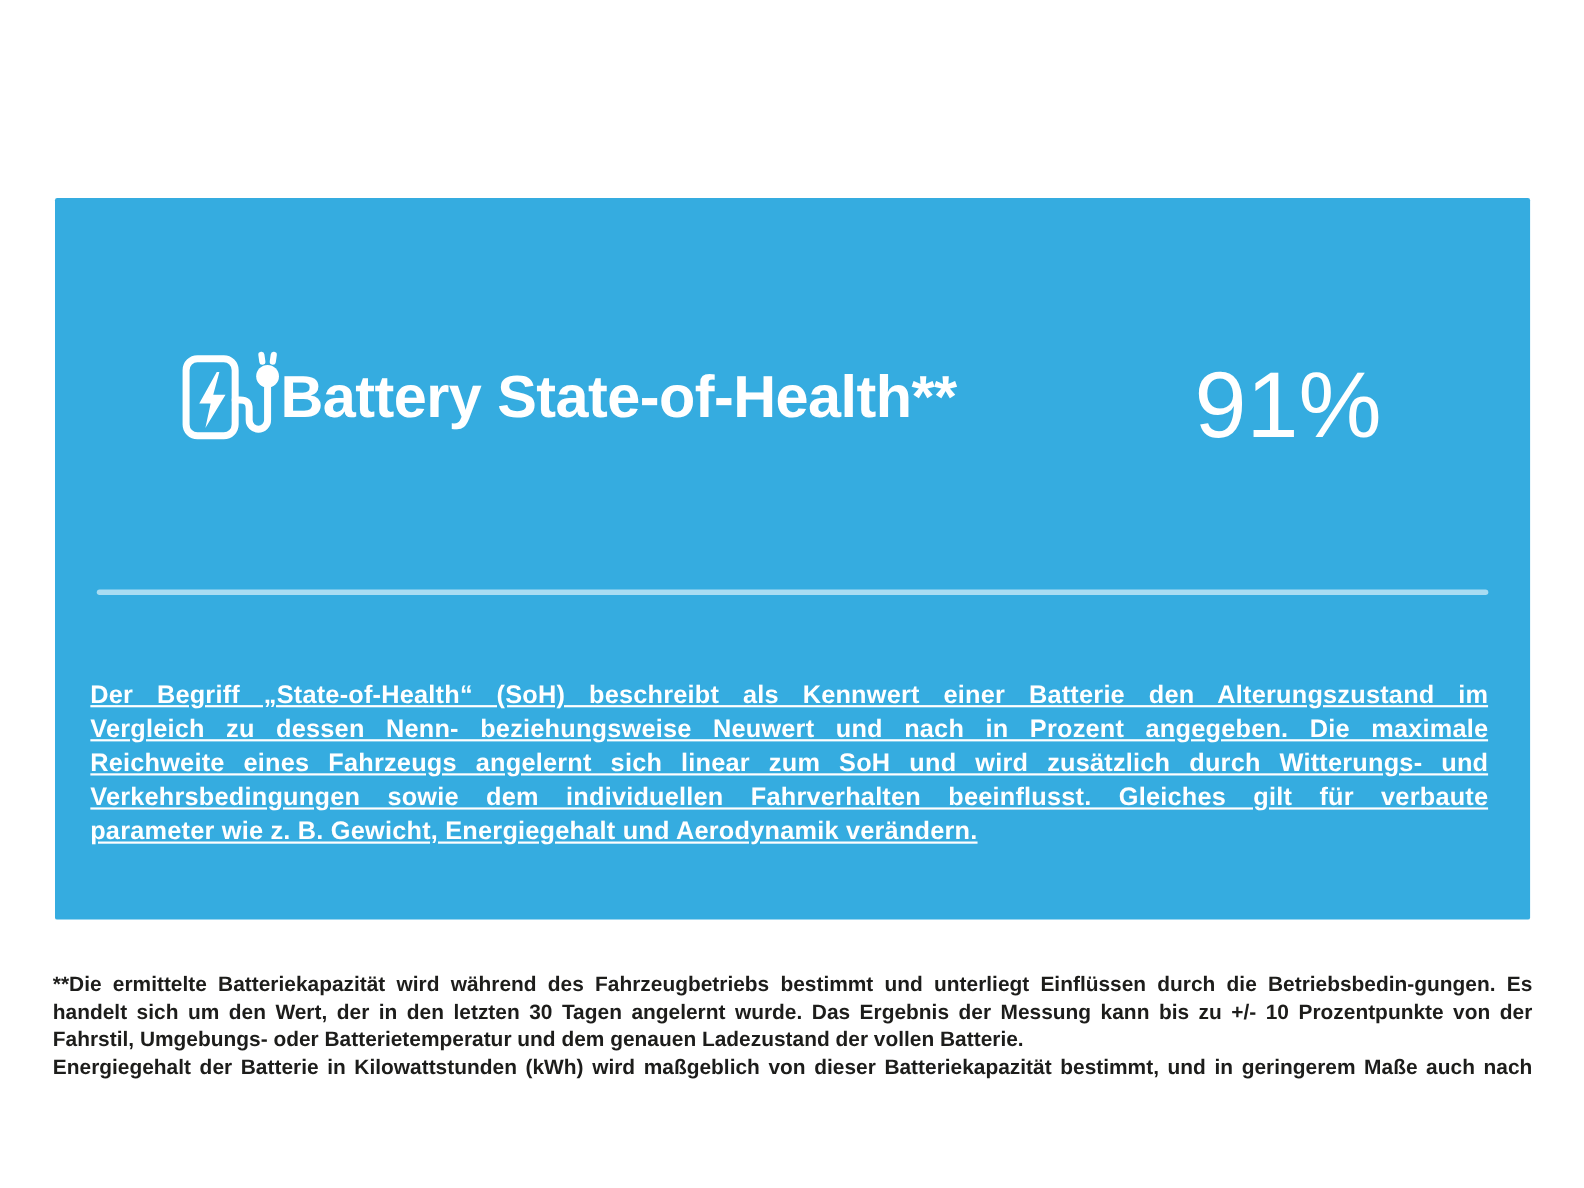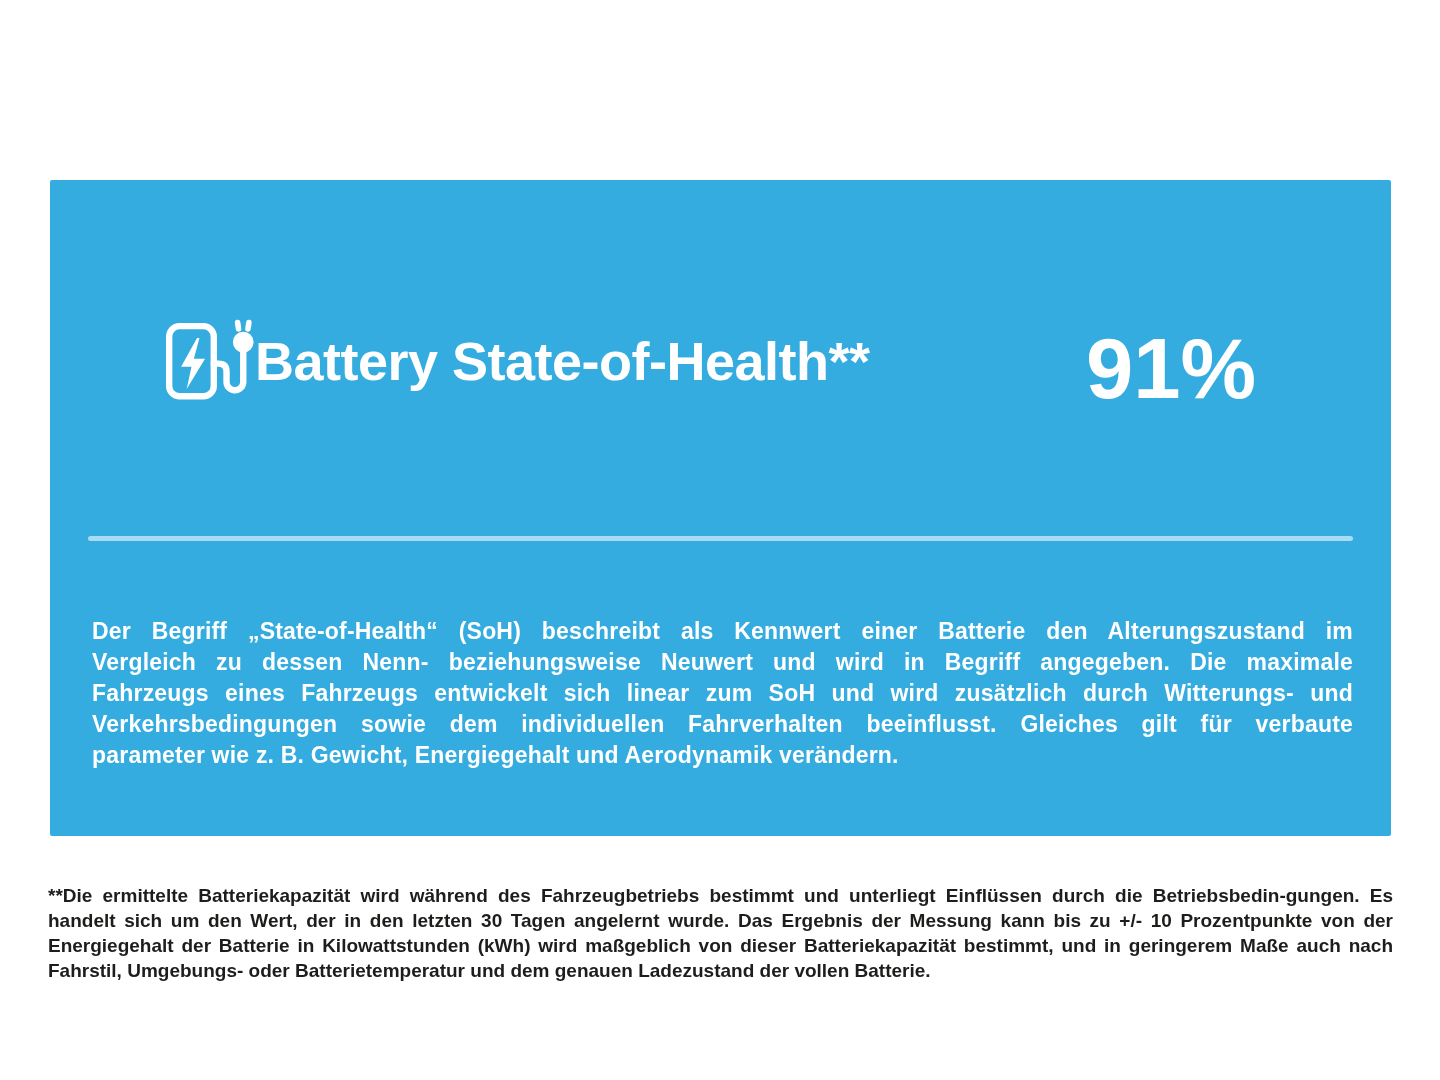--- a/index.html
+++ b/index.html
@@ -53,46 +53,47 @@
     letter-spacing: -0.5px;
     white-space: nowrap;
   }
 
   .value {
     position: absolute;
     right: 135px;
     top: 146px;
     font-size: 85px;
     line-height: 1;
-    font-weight: 700;
+    font-weight: 400;
     color: var(--card-text);
     white-space: nowrap;
   }
 
   .divider {
     position: absolute;
     left: 38px;
     right: 38px;
     top: 356px;
     height: 5px;
     background: var(--divider);
     border-radius: 3px;
   }
 
   .description {
     position: absolute;
-    left: 42px;
+    left: 32px;
     right: 38px;
     top: 436px;
     font-size: 23px;
     font-weight: 700;
     line-height: 31px;
     color: var(--card-text);
     letter-spacing: 0.2px;
     overflow: hidden;
+    text-decoration: underline;
   }
 
   .footnote {
     position: absolute;
     left: 48px;
     top: 883px;
     width: 1345px;
     font-size: 19px;
     font-weight: 700;
     line-height: 25px;
@@ -132,28 +133,28 @@
     </span>
 
     <h1 class="title">Battery State-of-Health**</h1>
 
     <div class="value">91%</div>
 
     <div class="divider"></div>
 
     <div class="description" id="description">
         <div class="jline">Der Begriff „State-of-Health“ (SoH) beschreibt als Kennwert einer Batterie den Alterungszustand im</div>
-        <div class="jline">Vergleich zu dessen Nenn- beziehungsweise Neuwert und wird in Begriff angegeben. Die maximale</div>
-        <div class="jline">Fahrzeugs eines Fahrzeugs entwickelt sich linear zum SoH und wird zusätzlich durch Witterungs- und</div>
+        <div class="jline">Vergleich zu dessen Nenn- beziehungsweise Neuwert und nach in Prozent angegeben. Die maximale</div>
+        <div class="jline">Reichweite eines Fahrzeugs angelernt sich linear zum SoH und wird zusätzlich durch Witterungs- und</div>
         <div class="jline">Verkehrsbedingungen sowie dem individuellen Fahrverhalten beeinflusst. Gleiches gilt für verbaute</div>
         <div class="jline last">parameter wie z. B. Gewicht, Energiegehalt und Aerodynamik verändern.</div>
       </div>
 
   </section>
 
   <footer class="footnote" id="footnote">
       <div class="jline">**Die ermittelte Batteriekapazität wird während des Fahrzeugbetriebs bestimmt und unterliegt Einflüssen durch die Betriebsbedin-gungen. Es</div>
       <div class="jline">handelt sich um den Wert, der in den letzten 30 Tagen angelernt wurde. Das Ergebnis der Messung kann bis zu +/- 10 Prozentpunkte von der</div>
+      <div class="jline last">Fahrstil, Umgebungs- oder Batterietemperatur und dem genauen Ladezustand der vollen Batterie.</div>
       <div class="jline">Energiegehalt der Batterie in Kilowattstunden (kWh) wird maßgeblich von dieser Batteriekapazität bestimmt, und in geringerem Maße auch nach</div>
-      <div class="jline last">Fahrstil, Umgebungs- oder Batterietemperatur und dem genauen Ladezustand der vollen Batterie.</div>
     </footer>
 
 </div>
 
 </body></html>

